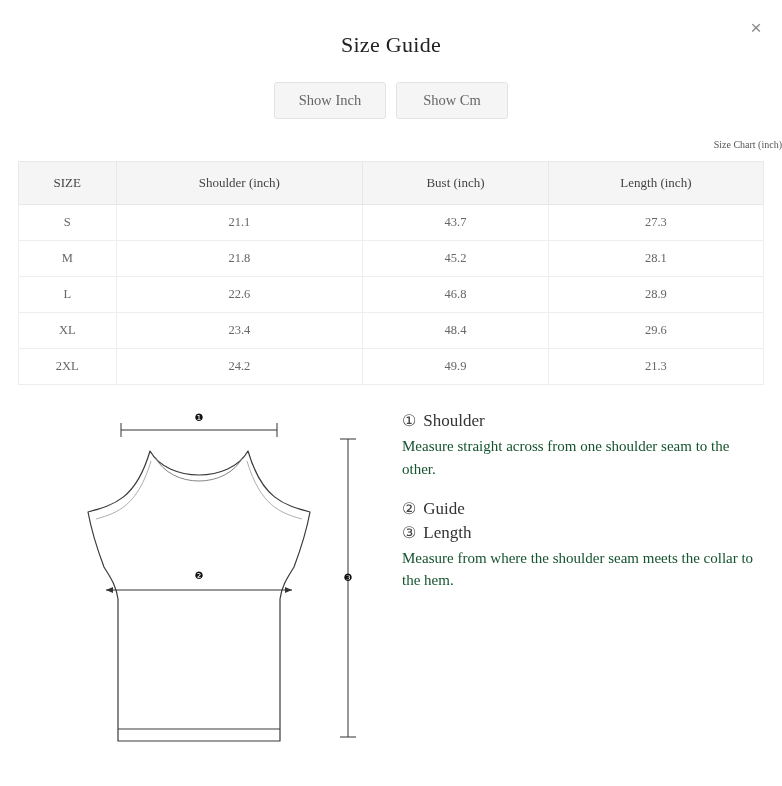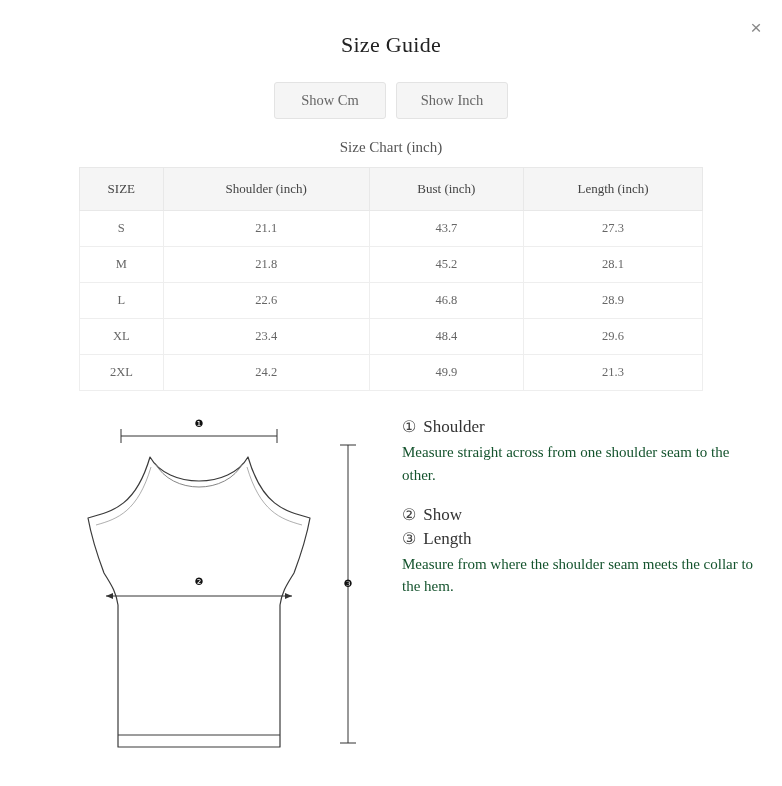--- a/index.html
+++ b/index.html
@@ -55,30 +55,30 @@
     color: #666;
     font-size: 14.5px;
     padding: 9px 16px;
     border-radius: 3px;
     cursor: pointer;
     font-family: "Liberation Serif", serif;
     min-width: 78px;
     text-align: center;
   }
   .chart-caption {
-    text-align: center;
-    font-size: 15px;
+    text-align: right;
+    font-size: 10px;
     color: #555;
     margin-top: 20px;
     margin-bottom: 11px;
     font-family: "Liberation Serif", serif;
   }
   table.size-table {
     border-collapse: collapse;
-    width: 624px;
+    width: 746px;
     margin: 0 auto;
     font-size: 13px;
     color: #555;
   }
   table.size-table th {
     background: #f5f5f5;
     font-weight: normal;
     color: #444;
     border: 1px solid #e8e8e8;
     height: 40px;
@@ -154,22 +154,22 @@
 </head>
 <body>
 
 <div class="modal">
 
   <div class="close-btn">×</div>
 
   <div class="title">Size Guide</div>
 
   <div class="unit-buttons">
+    <div class="unit-btn">Show Inch</div>
     <div class="unit-btn">Show Cm</div>
-    <div class="unit-btn">Show Inch</div>
   </div>
 
   <div class="chart-caption">Size Chart (inch)</div>
 
   <table class="size-table">
     <thead>
       <tr>
         <th>SIZE</th>
         <th>Shoulder (inch)</th>
         <th>Bust (inch)</th>
@@ -246,21 +246,21 @@
 
     <div class="measure-info">
       <div class="m-head">
         <span class="circnum">①</span>
         <span>Shoulder</span>
       </div>
       <p class="m-body">Measure straight across from one shoulder seam to the other.</p>
 
       <div class="m-head">
         <span class="circnum">②</span>
-        <span>Show</span>
+        <span>Guide</span>
       </div>
 
       <div class="m-head">
         <span class="circnum">③</span>
         <span>Length</span>
       </div>
       <p class="m-body">Measure from where the shoulder seam meets the collar to the hem.</p>
     </div>
 
   </div>

